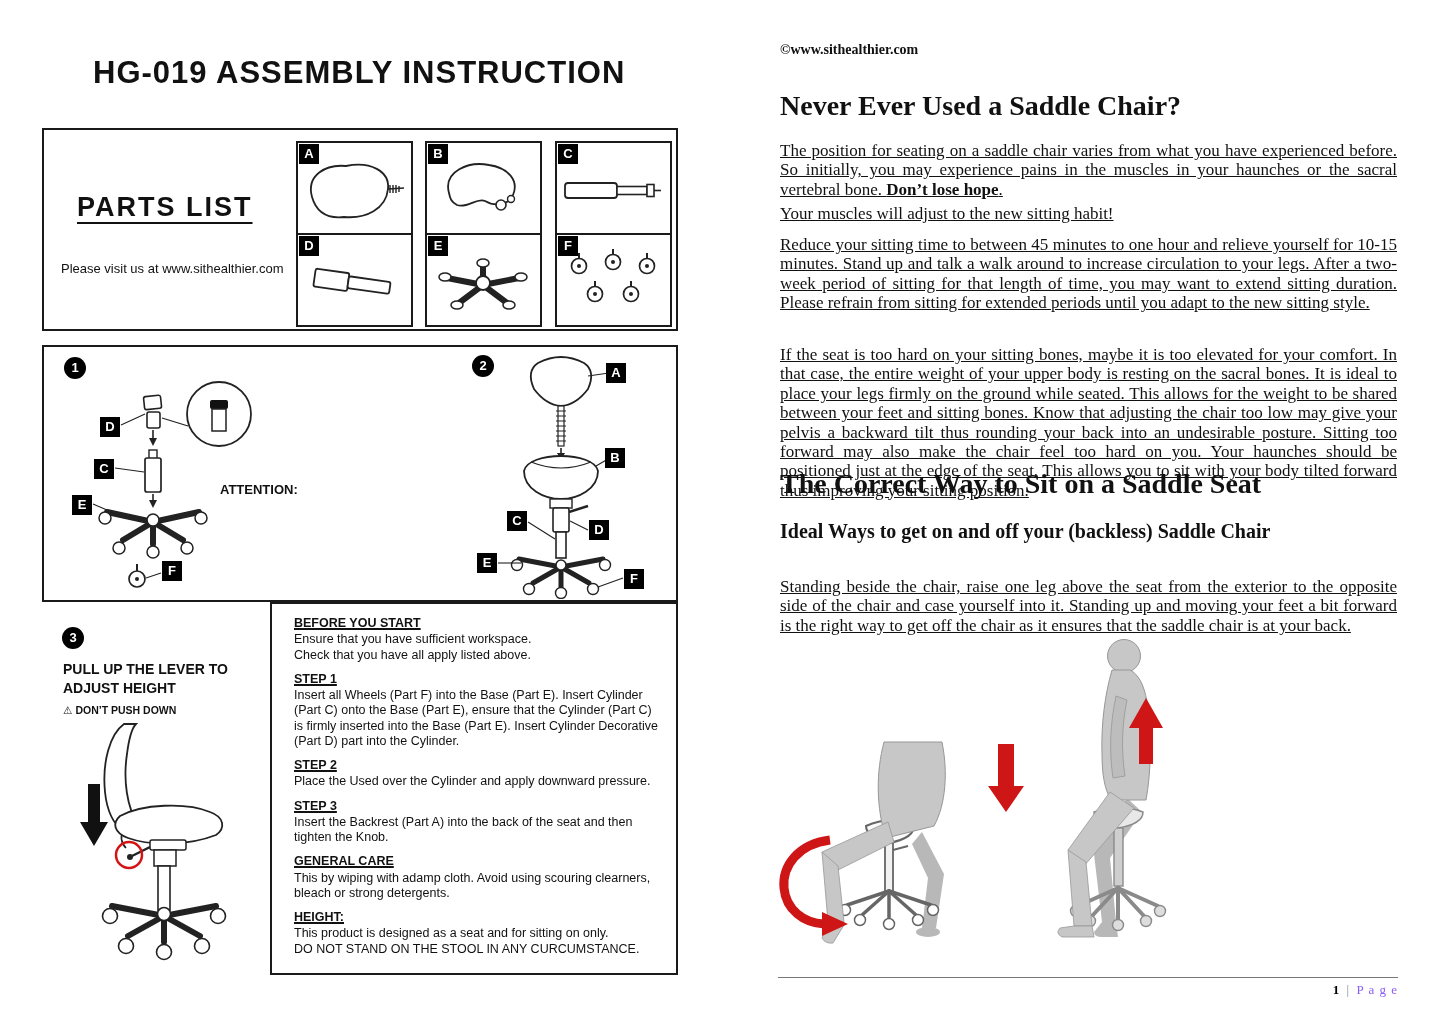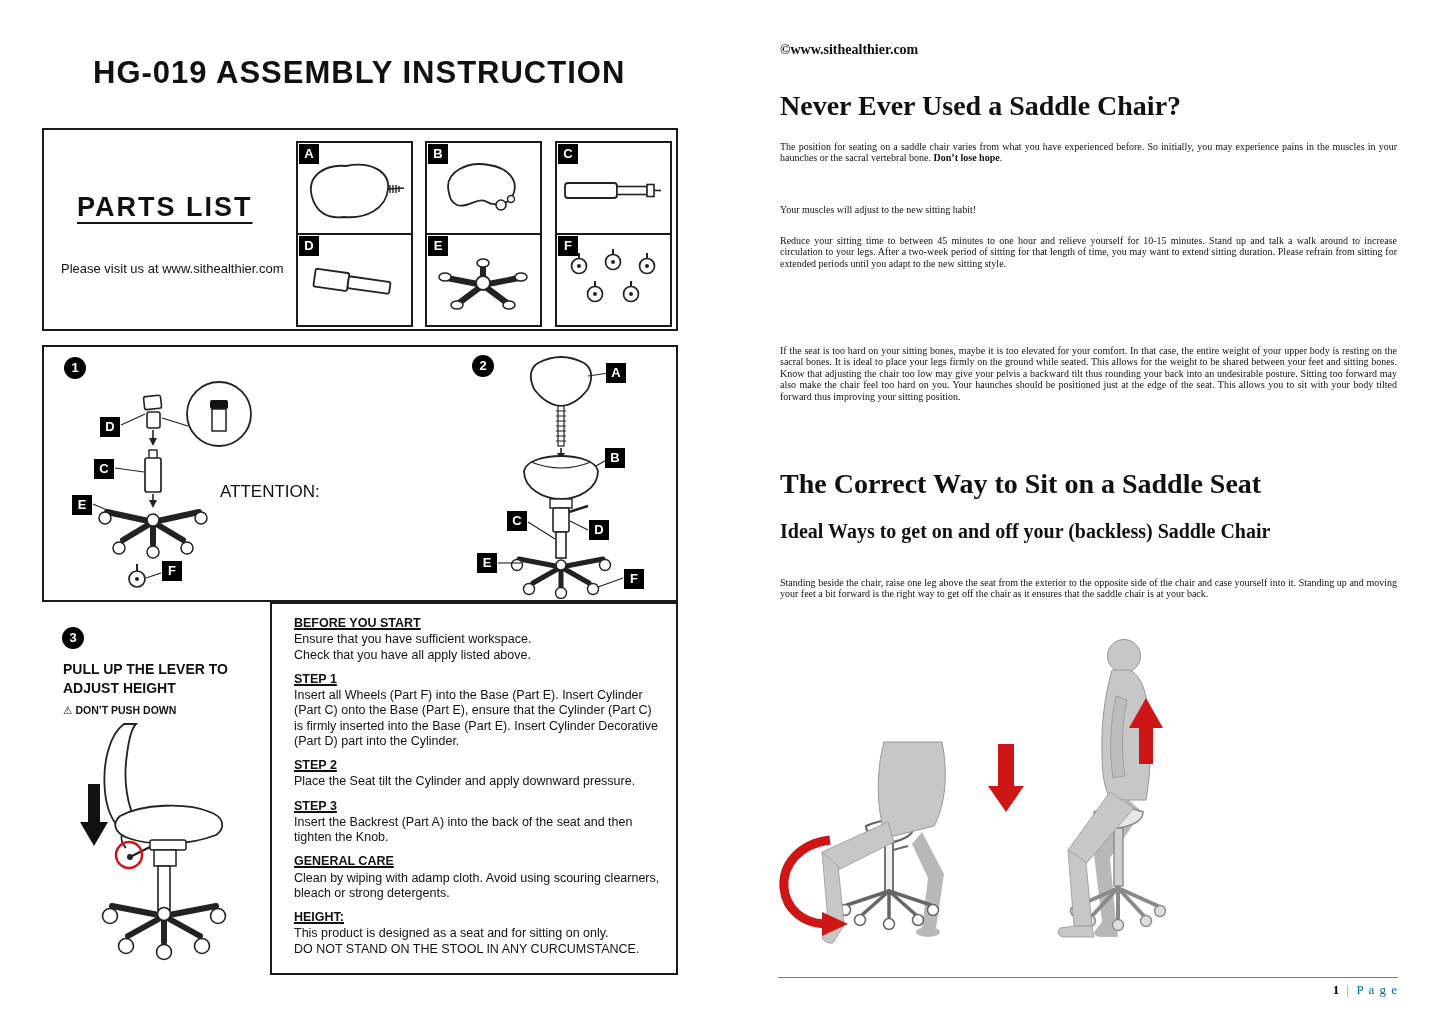--- a/index.html
+++ b/index.html
@@ -32,21 +32,21 @@
   .diagrams-box { left:42px; top:345px; width:636px; height:257px; border:2px solid #1a1a1a; }
   .diag1 { position:absolute; left:5px; top:5px; }
   .diag2 { position:absolute; left:432px; top:2px; }
   .circ1 { left:20px; top:10px; } .circ2 { left:428px; top:8px; }
   .lbl-d1-d { left:56px;  top:70px; }  .lbl-d1-c { left:50px;  top:112px; }
   .lbl-d1-e { left:28px;  top:148px; } .lbl-d1-f { left:118px; top:214px; }
   .lbl-d2-a { left:562px; top:16px; }  .lbl-d2-b { left:561px; top:101px; }
   .lbl-d2-c { left:463px; top:164px; } .lbl-d2-d { left:545px; top:173px; }
   .lbl-d2-e { left:433px; top:206px; } .lbl-d2-f { left:580px; top:222px; }
   .attention { position:absolute; left:176px; top:135px; width:236px; }
-  .attention-title { font-weight:400; font-size:17px; }
+  .attention-title { font-weight:700; font-size:13px; }
   .attention-text  { font-size:12.5px; margin-top:3px; white-space:pre-line; line-height:1.25; }
 
   .step3-area { left:42px; top:612px; width:232px; height:365px; }
   .circ3 { left:20px; top:15px; }
   .step3-title { position:absolute; left:21px; top:48px; font-weight:700; font-size:14px;
                  line-height:1.35; white-space:pre-line; }
   .step3-warning { position:absolute; left:21px; top:92px; font-weight:700; font-size:10.5px; }
   .step3-warning .icon { margin-right:3px; }
   .diag3 { position:absolute; left:8px; top:108px; }
 
@@ -55,31 +55,31 @@
   .insec { margin-bottom:9px; }
   .insec-title { font-weight:700; text-decoration:underline; text-decoration-thickness:1.5px; margin-bottom:1px; }
   .insec-body { white-space:pre-line; }
 
   
   .serif { font-family:"Liberation Serif","DejaVu Serif",serif; }
   .r-copy { left:780px; top:42px; font-weight:700; font-size:14px; }
   .r-h1 { left:780px; top:90px;  font-weight:700; font-size:28px; }
   .r-h2 { left:780px; top:468px; font-weight:700; font-size:28px;text-align:center; }
   .r-h3 { left:780px; top:520px; font-weight:700; font-size:20px; }
-  .r-p  { width:617px; font-size:10px; line-height:1.14; text-align:justify; }
+  .r-p  { width:617px; font-size:17px; line-height:1.14; text-align:justify;text-decoration:underline; }
   .r-p1 { left:780px; top:141px; } .r-p2 { left:780px; top:204px; }
   .r-p3 { left:780px; top:235px; } .r-p4 { left:780px; top:345px; }
   .r-p5 { left:780px; top:577px; }
   .r-p b { font-weight:700; }
   .figures { left:772px; top:626px; }
   .r-rule { left:778px; top:977px; width:620px; border-top:1px solid #777; height:0; }
   .r-footer { left:1160px; top:982px; width:238px; text-align:right; font-size:13px; }
   .r-footer .num { font-weight:700; color:#000; }
   .r-footer .sep { color:#8a8a8a; margin:0 4px; }
-  .r-footer .word { color:#0369a1; letter-spacing:1px; }
+  .r-footer .word { color:#8b5cf6; letter-spacing:1px; }
 </style>
 </head>
 <body>
 
 <div class="sheet">
 
   <div>
 
     <div class="abs l-title">HG-019 ASSEMBLY INSTRUCTION</div>
 
@@ -352,29 +352,29 @@
         <div class="insec-title">BEFORE YOU START</div>
         <div class="insec-body">Ensure that you have sufficient workspace.
 Check that you have all apply listed above.</div>
       </div>
       <div class="insec">
         <div class="insec-title">STEP 1</div>
         <div class="insec-body">Insert all Wheels (Part F) into the Base (Part E). Insert Cylinder (Part C) onto the Base (Part E), ensure that the Cylinder (Part C) is firmly inserted into the Base (Part E). Insert Cylinder Decorative (Part D) part into the Cylinder.</div>
       </div>
       <div class="insec">
         <div class="insec-title">STEP 2</div>
-        <div class="insec-body">Place the Seat tilt the Cylinder and apply downward pressure.</div>
+        <div class="insec-body">Place the Used over the Cylinder and apply downward pressure.</div>
       </div>
       <div class="insec">
         <div class="insec-title">STEP 3</div>
         <div class="insec-body">Insert the Backrest (Part A) into the back of the seat and then tighten the Knob.</div>
       </div>
       <div class="insec">
         <div class="insec-title">GENERAL CARE</div>
-        <div class="insec-body">Clean by wiping with adamp cloth. Avoid using scouring clearners, bleach or strong detergents.</div>
+        <div class="insec-body">This by wiping with adamp cloth. Avoid using scouring clearners, bleach or strong detergents.</div>
       </div>
       <div class="insec">
         <div class="insec-title">HEIGHT:</div>
         <div class="insec-body">This product is designed as a seat and for sitting on only.
 DO NOT STAND ON THE STOOL IN ANY CURCUMSTANCE.</div>
       </div>
     </div>
   </div>
 
   <div>

